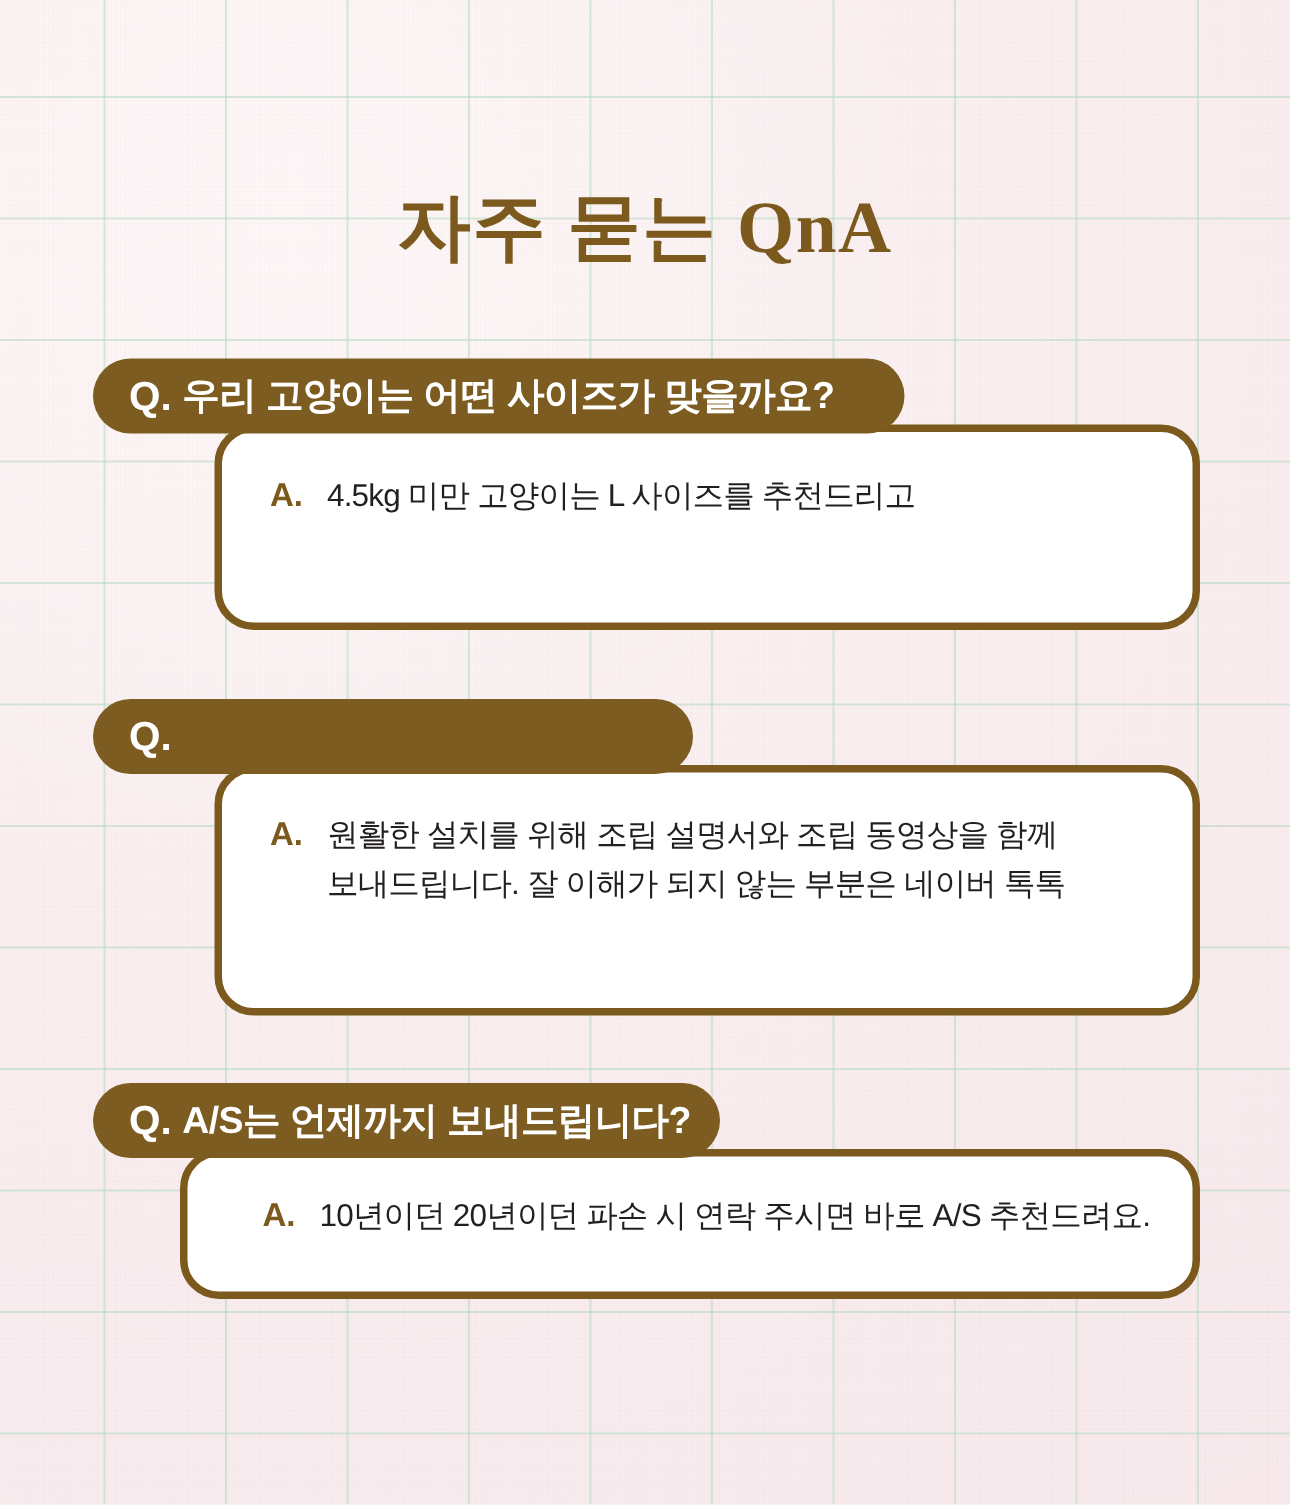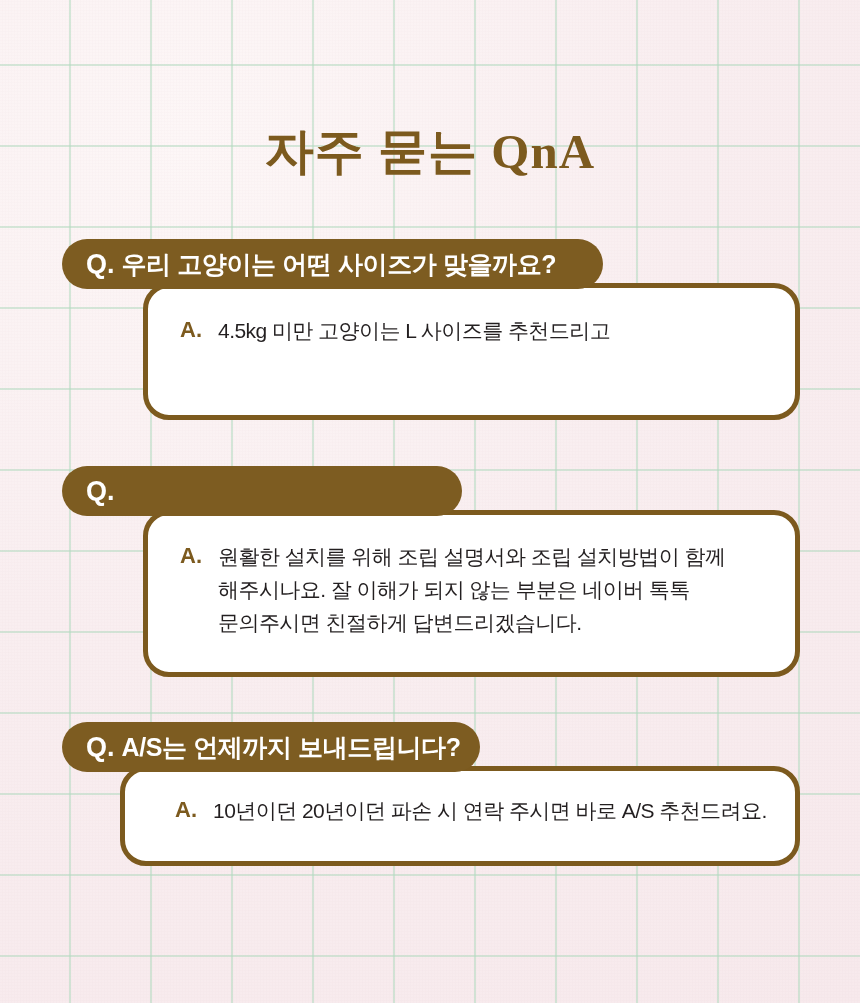--- a/index.html
+++ b/index.html
@@ -165,23 +165,22 @@
       <span class="q-mark">Q.</span>
       <span class="q-text">우리 고양이는 어떤 사이즈가 맞을까요?</span>
     </div>
   </div>
 
   <div class="qna-block" id="block-2">
     <div class="answer-card">
       <div class="answer-inner">
         <span class="a-mark">A.</span>
         <div class="a-lines">
-          <span class="a-line">원활한 설치를 위해 조립 설명서와 조립 설치방법이 함께</span>
-          <span class="a-line">해주시나요. 잘 이해가 되지 않는 부분은 네이버 톡톡</span>
-          <span class="a-line">문의주시면 친절하게 답변드리겠습니다.</span>
+          <span class="a-line">원활한 설치를 위해 조립 설명서와 조립 동영상을 함께</span>
+          <span class="a-line">보내드립니다. 잘 이해가 되지 않는 부분은 네이버 톡톡</span>
         </div>
       </div>
     </div>
     <div class="question-bar">
       <span class="q-mark">Q.</span>
     </div>
   </div>
 
   <div class="qna-block" id="block-3">
     <div class="answer-card">

